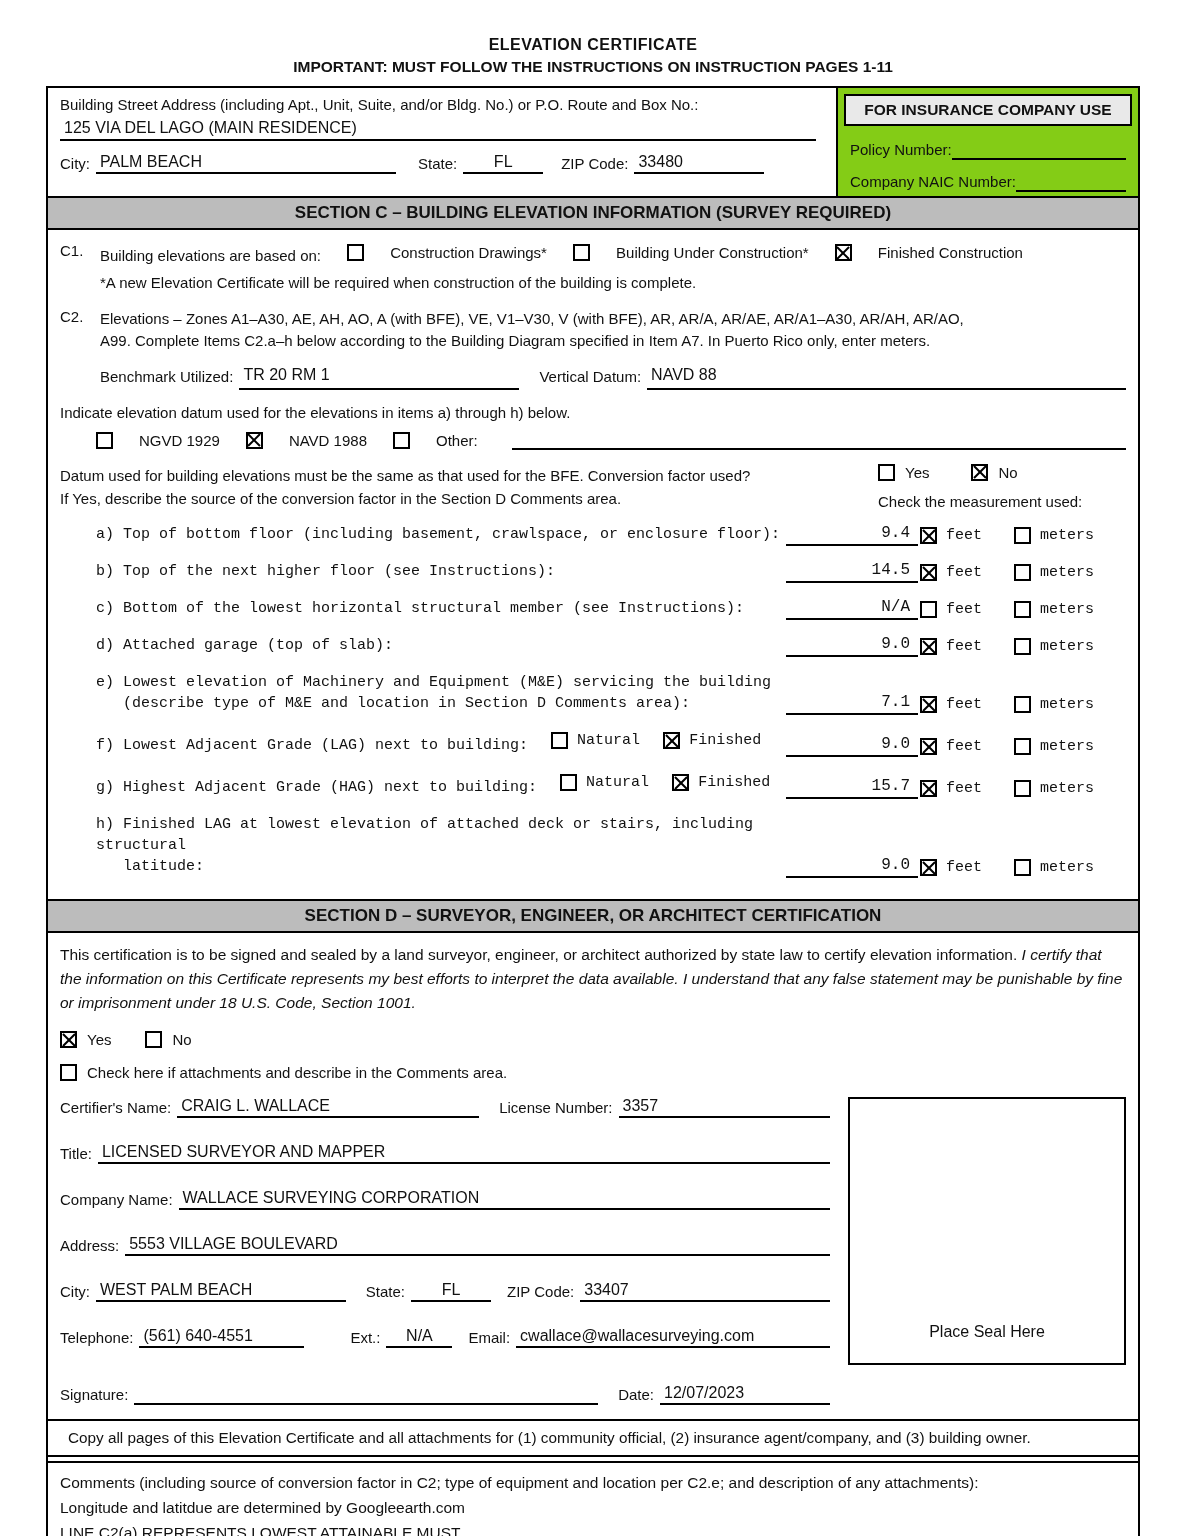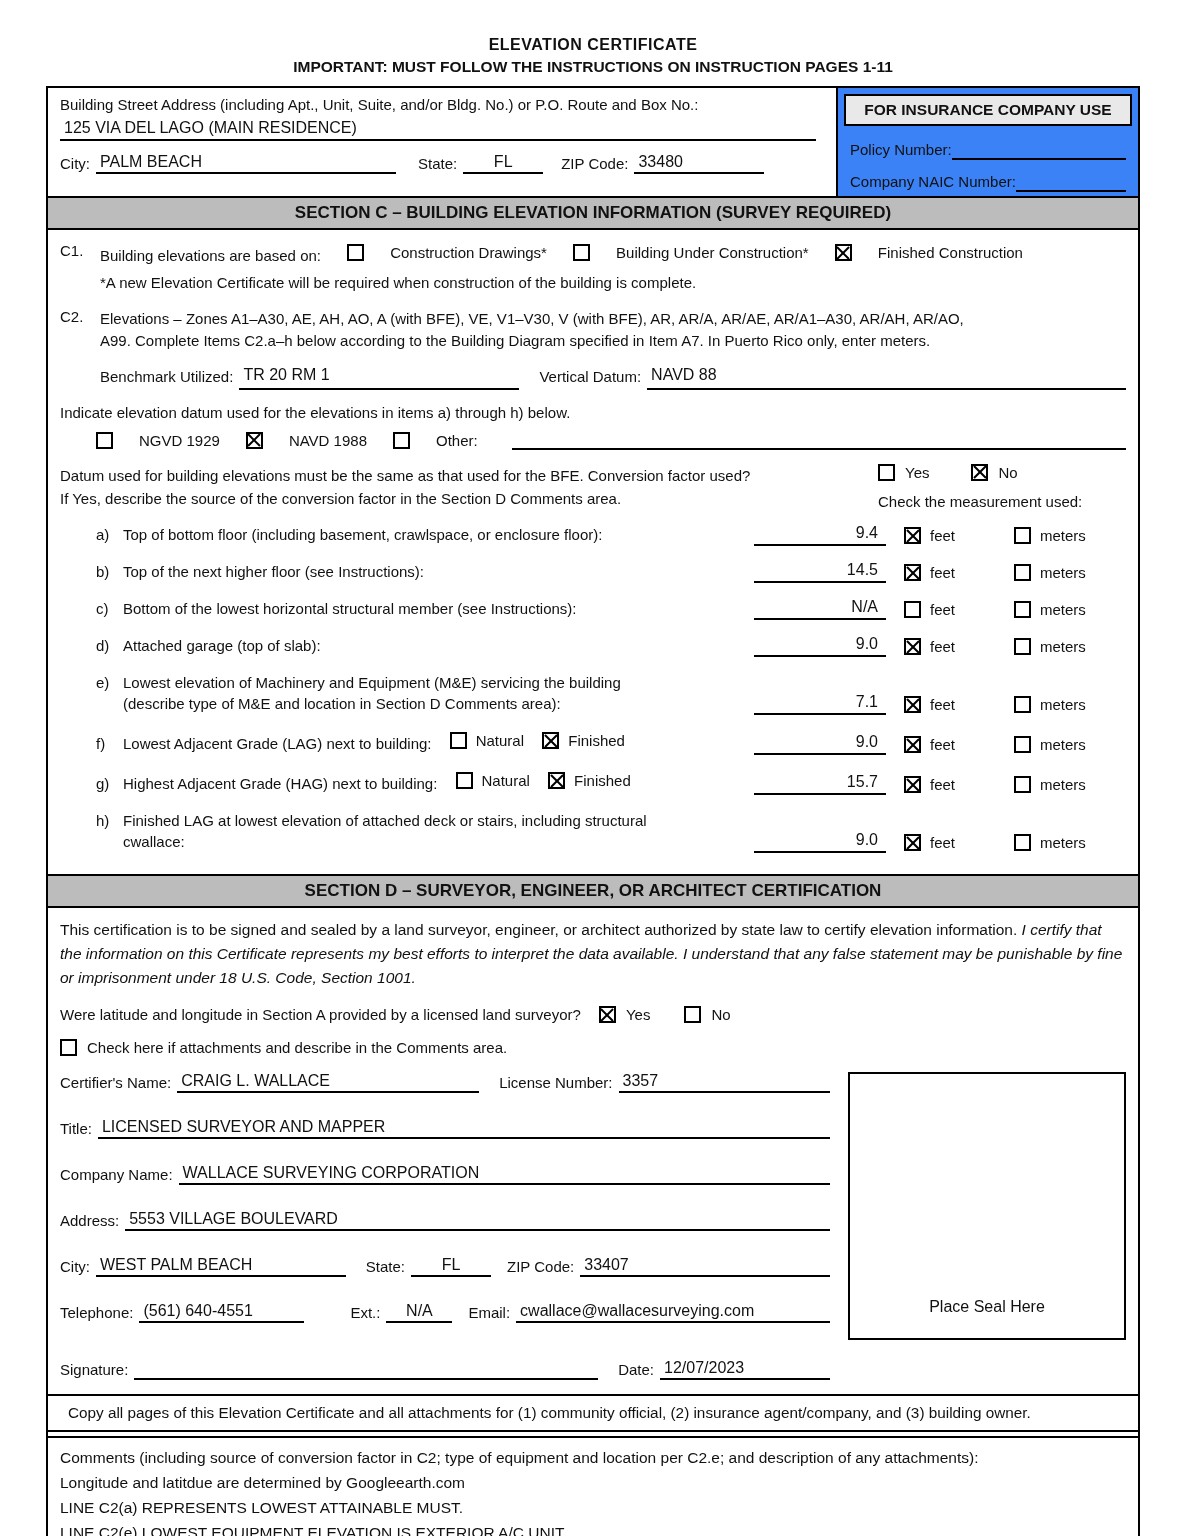--- a/index.html
+++ b/index.html
@@ -9,21 +9,21 @@
   }
   .sheet { padding: 36px 46px 0; }
   
   .doc-title { text-align: center; font-weight: bold; font-size: 16px; letter-spacing: .5px; }
   .doc-subtitle { text-align: center; font-weight: bold; font-size: 15.5px; margin-top: 4px; margin-bottom: 10px; }
   
   .form-box { border: 2.5px solid #000; background: #fff; }
   
   .hdr-row { display: flex; }
   .hdr-left { flex: 1; padding: 8px 12px 10px; }
-  .hdr-right { width: 302px; border-left: 2.5px solid #000; background: #3b82f6; margin-left: 8px; }
+  .hdr-right { width: 302px; border-left: 2.5px solid #000; background: #84cc16; margin-left: 8px; }
   .ins-title { margin: 6px; border: 2px solid #000; padding: 5px 4px; text-align: center; font-weight: bold; font-size: 15.5px; background: #e9e9e9; }
   .ins-row { display: flex; align-items: flex-end; padding: 9px 12px 4px; }
   .fill-grow { flex: 1; border-bottom: 2px solid #000; min-height: 19px; padding: 0 4px 1px; }
   .val-text { font-size: 16px; }
   .addr-value { display: block; border-bottom: 2px solid #000; padding: 3px 4px 2px; margin-top: 3px; font-size: 16px; }
   .csz-row { display: flex; align-items: flex-end; margin-top: 12px; gap: 6px; }
   .lbl { white-space: nowrap; padding-bottom: 2px; }
   
   .sec-bar { background: #bcbcbc; border-top: 2.5px solid #000; border-bottom: 2.5px solid #000; text-align: center; font-weight: bold; font-size: 17px; padding: 5px 2px; }
   
@@ -45,21 +45,21 @@
   .datum-opts .opt-row { margin-left: 0; margin-right: 26px; }
   .datum-opts .fill-grow { margin-left: 8px; }
   .conv-row { display: flex; margin-top: 14px; }
   .conv-left { flex: 1; line-height: 1.55; padding-right: 14px; }
   .conv-right { width: 248px; flex: none; }
   .yesno { display: flex; align-items: center; gap: 10px; }
   .yesno .gap { width: 22px; }
   .meas-note { margin-top: 12px; white-space: nowrap; }
   
   .items { padding: 14px 0 2px 36px; }
-  .item-row { display: grid; grid-template-columns: 1fr 132px 92px 112px; column-gap: 18px; align-items: end; margin-bottom: 15px; }
+  .item-row { display: grid; grid-template-columns: 1fr 132px 92px 112px; column-gap: 2px; align-items: end; margin-bottom: 15px; font-family: Liberation Mono, monospace; }
   .item-label { line-height: 1.4; padding-bottom: 1px; }
   .letter { display: inline-block; width: 27px; }
   .lbl2 { display: block; padding-left: 27px; }
   .val-cell { border-bottom: 2px solid #000; text-align: right; padding: 0 8px 2px; font-size: 16px; }
   .unit-cell { display: flex; align-items: center; gap: 9px; padding-bottom: 2px; }
   .ng-group { display: inline-flex; align-items: center; gap: 9px; margin-left: 14px; }
   
   .sec-d { padding: 10px 12px 0; }
   .cert-par { line-height: 1.55; font-size: 15.5px; }
   .it { font-style: italic; }
@@ -298,21 +298,21 @@
             </div>
           <div class="unit-cell">
               <span class="cb"></span>
               <span>meters</span>
             </div>
         </div>
 
         <div class="item-row">
           <div class="item-label">
             <span class="letter">h)</span><span>Finished LAG at lowest elevation of attached deck or stairs, including structural</span>
-            <span class="lbl2">cwallace:</span>
+            <span class="lbl2">latitude:</span>
           </div>
           <div class="val-cell">9.0</div>
           <div class="unit-cell">
               <span class="cb checked"></span>
               <span>feet</span>
             </div>
           <div class="unit-cell">
               <span class="cb"></span>
               <span>meters</span>
             </div>
@@ -323,21 +323,20 @@
 
     <div class="sec-bar">SECTION D – SURVEYOR, ENGINEER, OR ARCHITECT CERTIFICATION</div>
 
     <div class="sec-d">
       <div class="cert-par">
         <span>This certification is to be signed and sealed by a land surveyor, engineer, or architect authorized by state law to certify elevation information.</span>
         <span class="it">I certify that the information on this Certificate represents my best efforts to interpret the data available. I understand that any false statement may be punishable by fine or imprisonment under 18 U.S. Code, Section 1001.</span>
       </div>
 
       <div class="latlong-row">
-        <span class="q">Were latitude and longitude in Section A provided by a licensed land surveyor?</span>
         <span class="cb checked"></span>
         <span>Yes</span>
         <span style="width:14px"></span>
         <span class="cb"></span>
         <span>No</span>
       </div>
 
       <div class="attach-row">
         <span class="cb"></span>
         <span>Check here if attachments and describe in the Comments area.</span>

